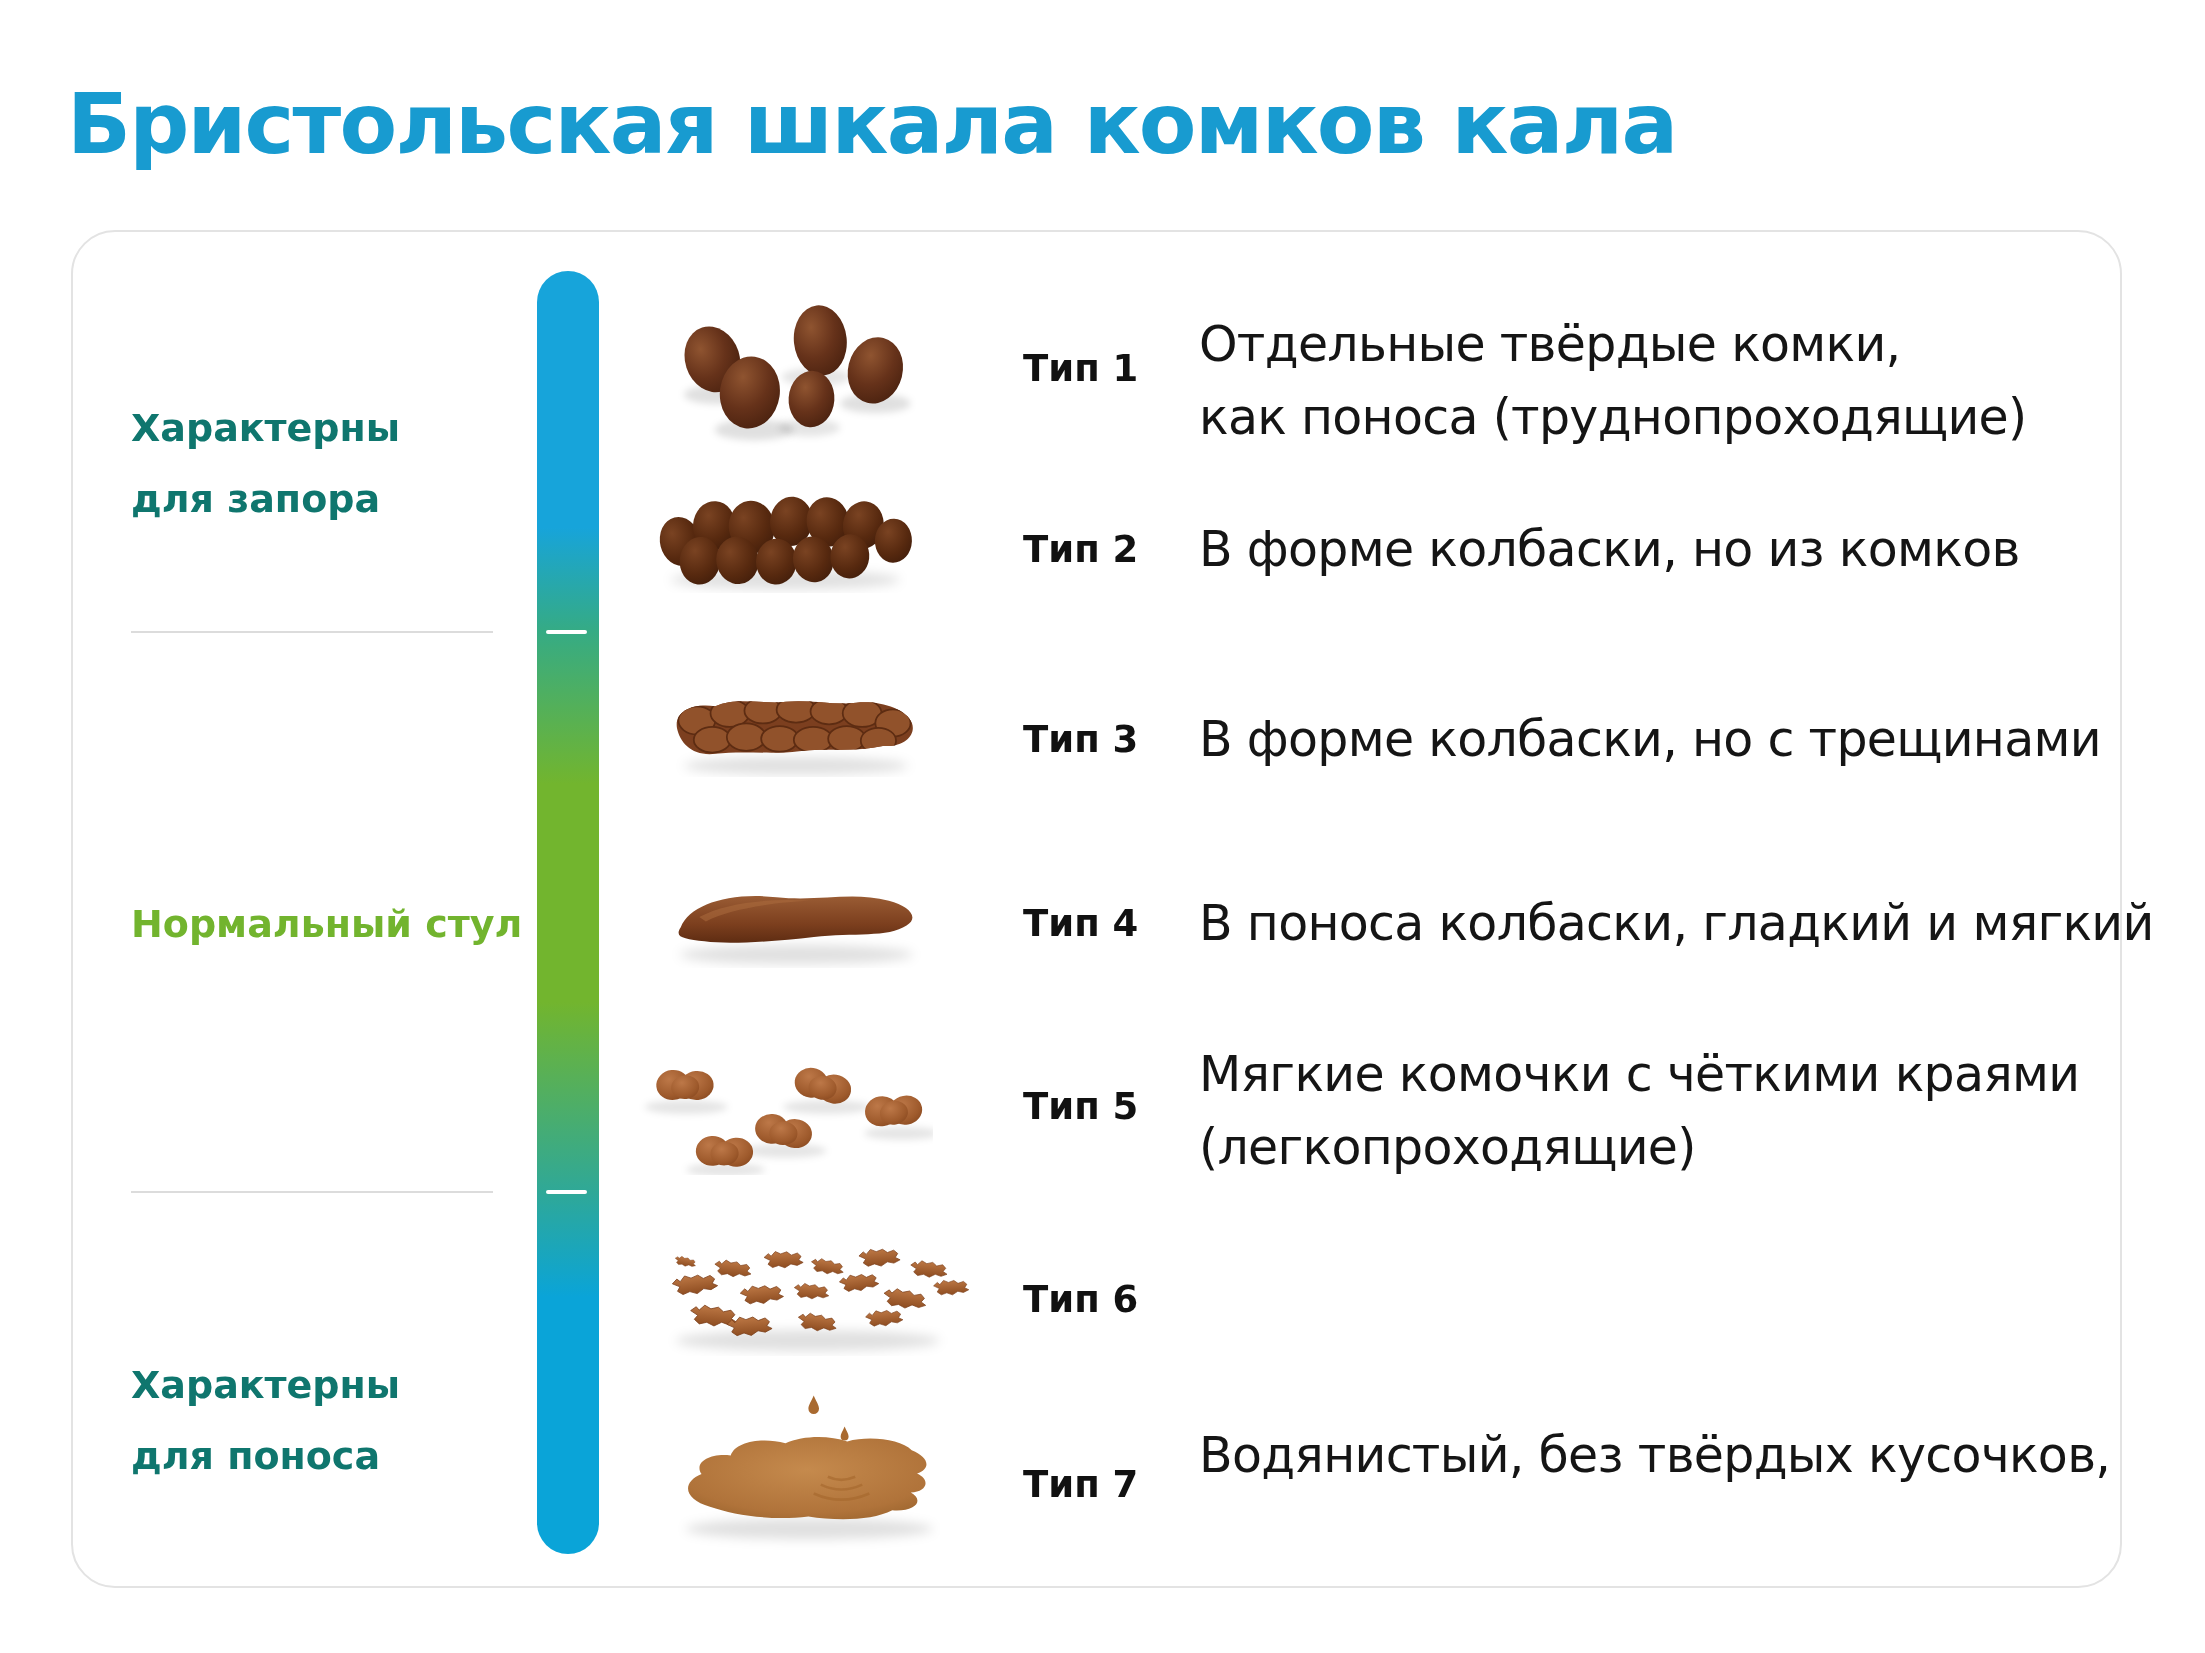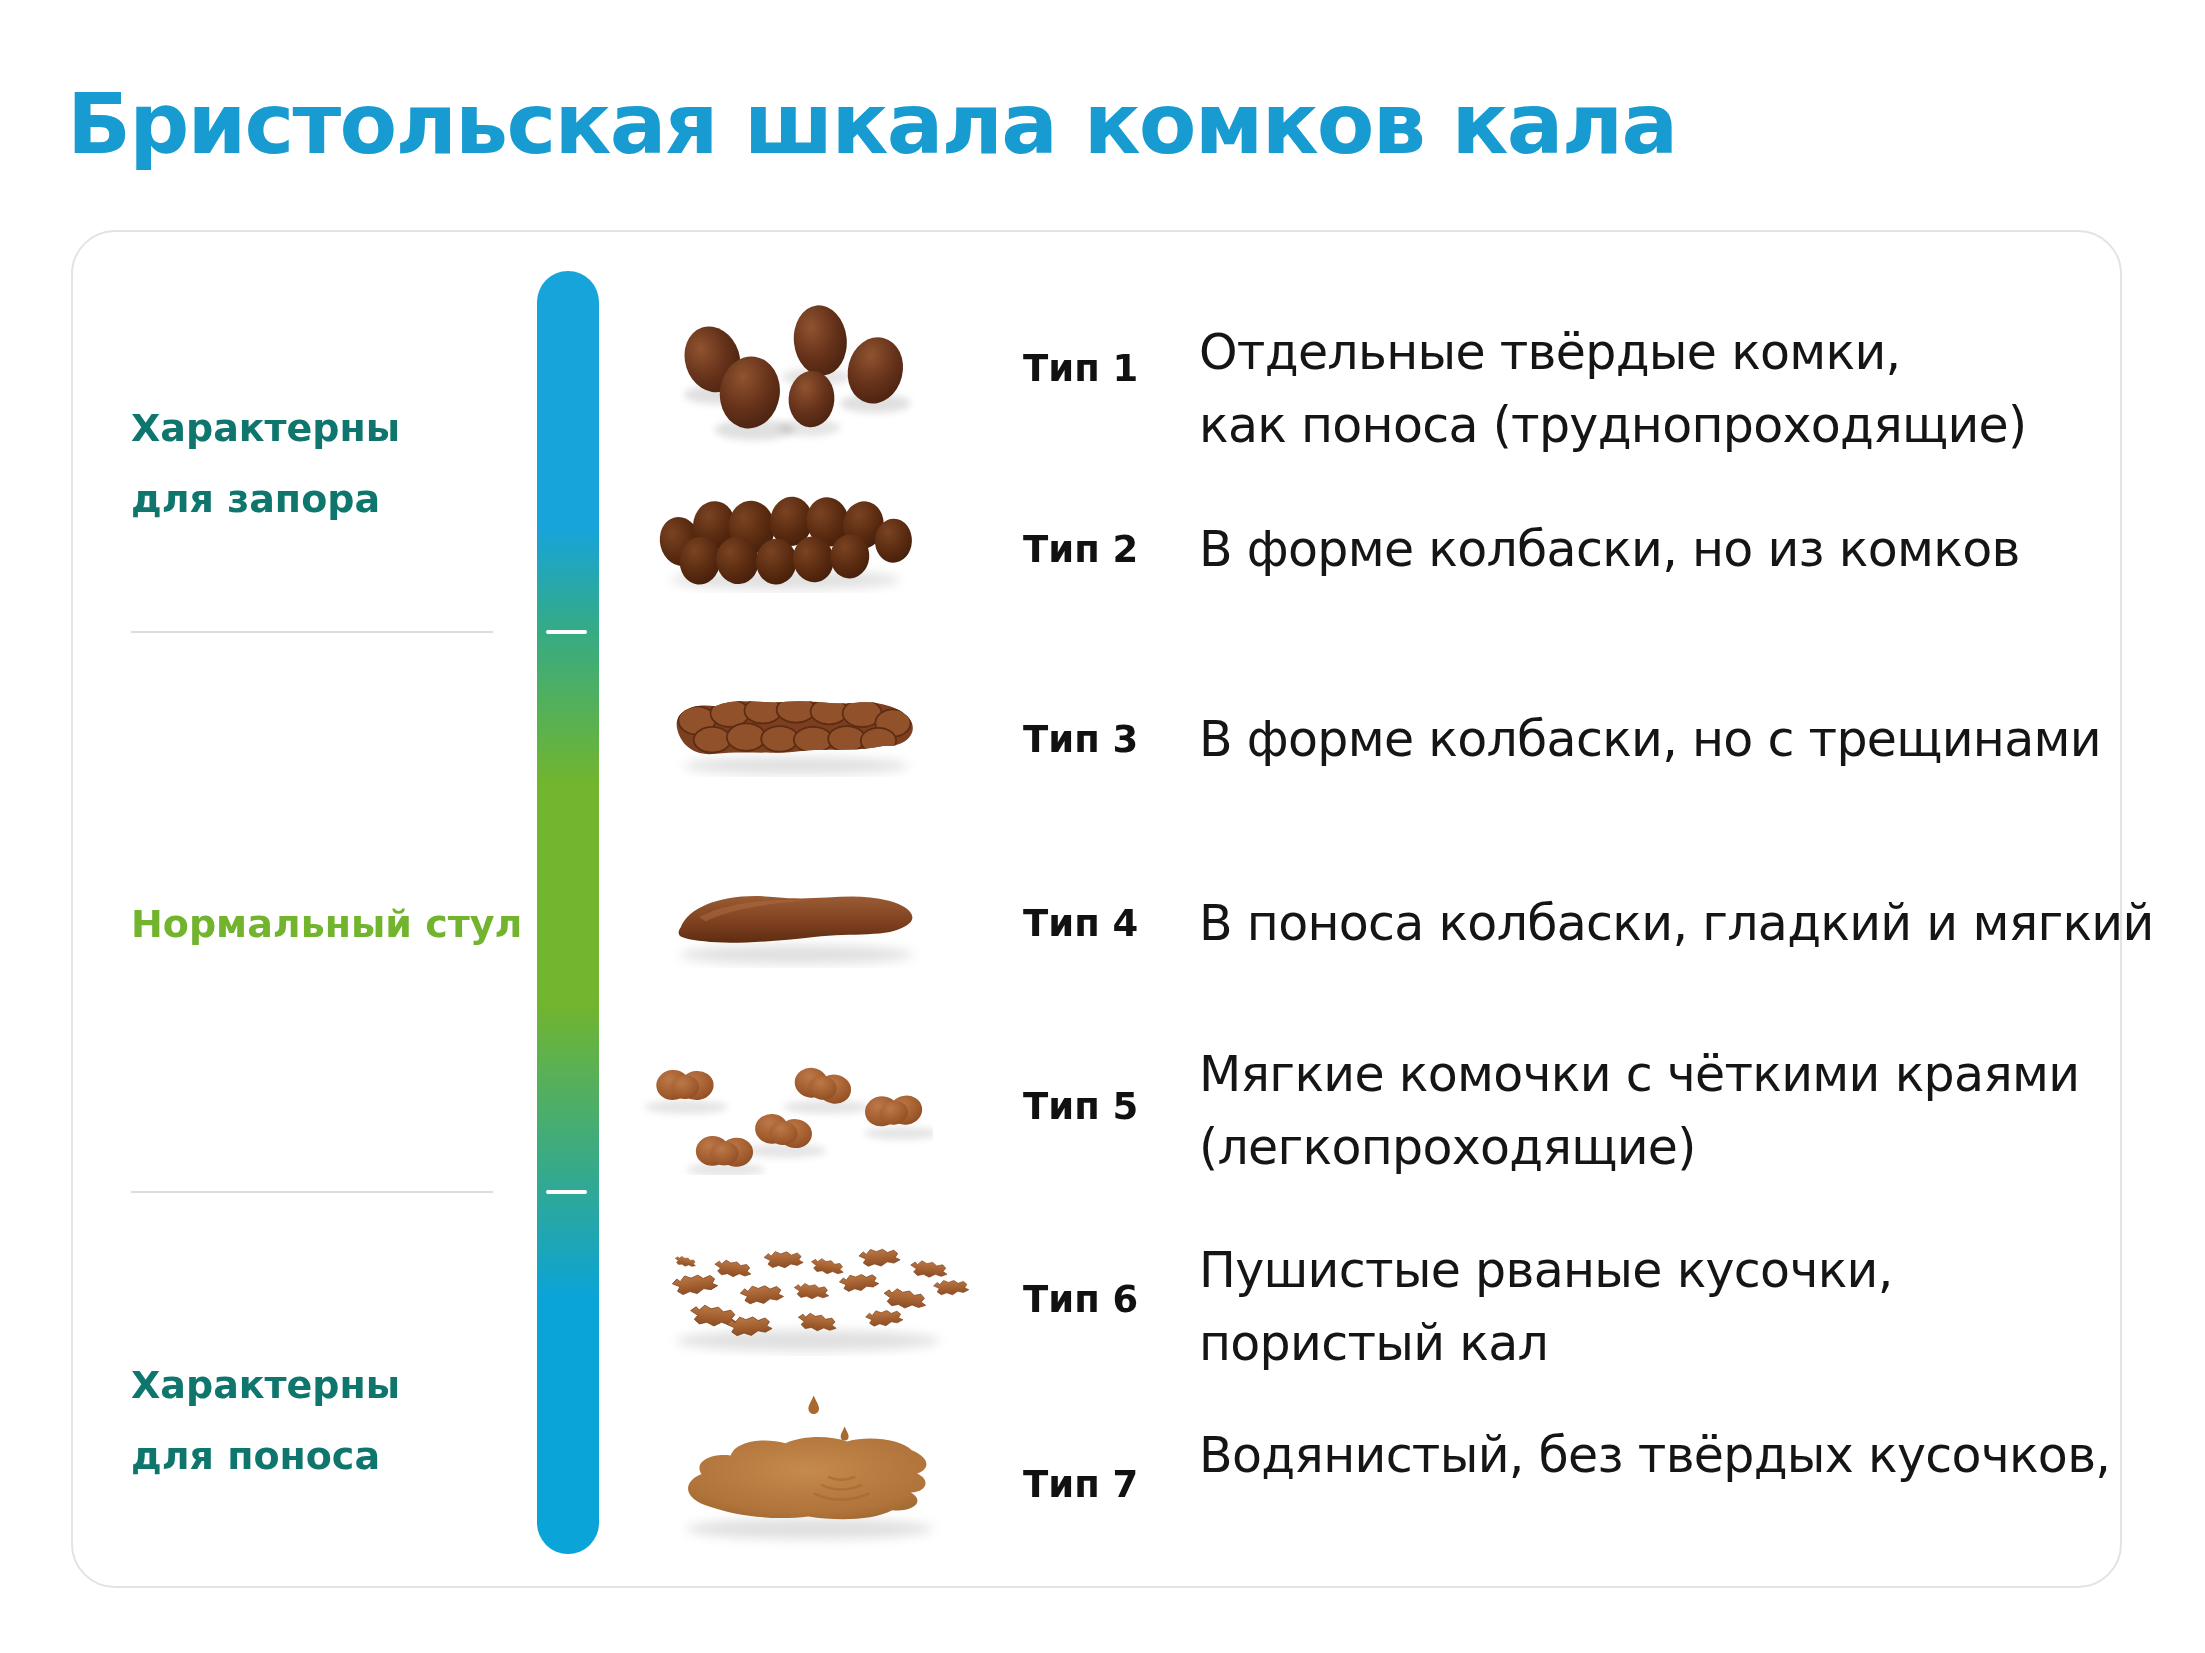--- a/index.html
+++ b/index.html
@@ -209,39 +209,35 @@
   </svg>
 
   <div class="type-label" style="top:344px">Тип 1</div>
   <div class="type-label" style="top:525px">Тип 2</div>
   <div class="type-label" style="top:715px">Тип 3</div>
   <div class="type-label" style="top:899px">Тип 4</div>
   <div class="type-label" style="top:1082px">Тип 5</div>
   <div class="type-label" style="top:1275px">Тип 6</div>
   <div class="type-label" style="top:1460px">Тип 7</div>
 
-  <div class="desc" style="top:316px">
+  <div class="desc" style="top:308px">
     <div>Отдельные твёрдые комки,</div>
     <div>как поноса (труднопроходящие)</div>
   </div>
   <div class="desc" style="top:513px">
     <div>В форме колбаски, но из комков</div>
   </div>
   <div class="desc" style="top:703px">
     <div>В форме колбаски, но с трещинами</div>
   </div>
   <div class="desc" style="top:887px">
     <div>В поноса колбаски, гладкий и мягкий</div>
   </div>
   <div class="desc" style="top:1038px">
     <div>Мягкие комочки с чёткими краями</div>
     <div>(легкопроходящие)</div>
   </div>
-  <div class="desc" style="top:1234px">
-    <div>Пушистые рваные кусочки,</div>
-    <div>пористый кал</div>
-  </div>
   <div class="desc" style="top:1419px">
     <div>Водянистый, без твёрдых кусочков,</div>
   </div>
 
 </div>
 
 
 </body></html>

